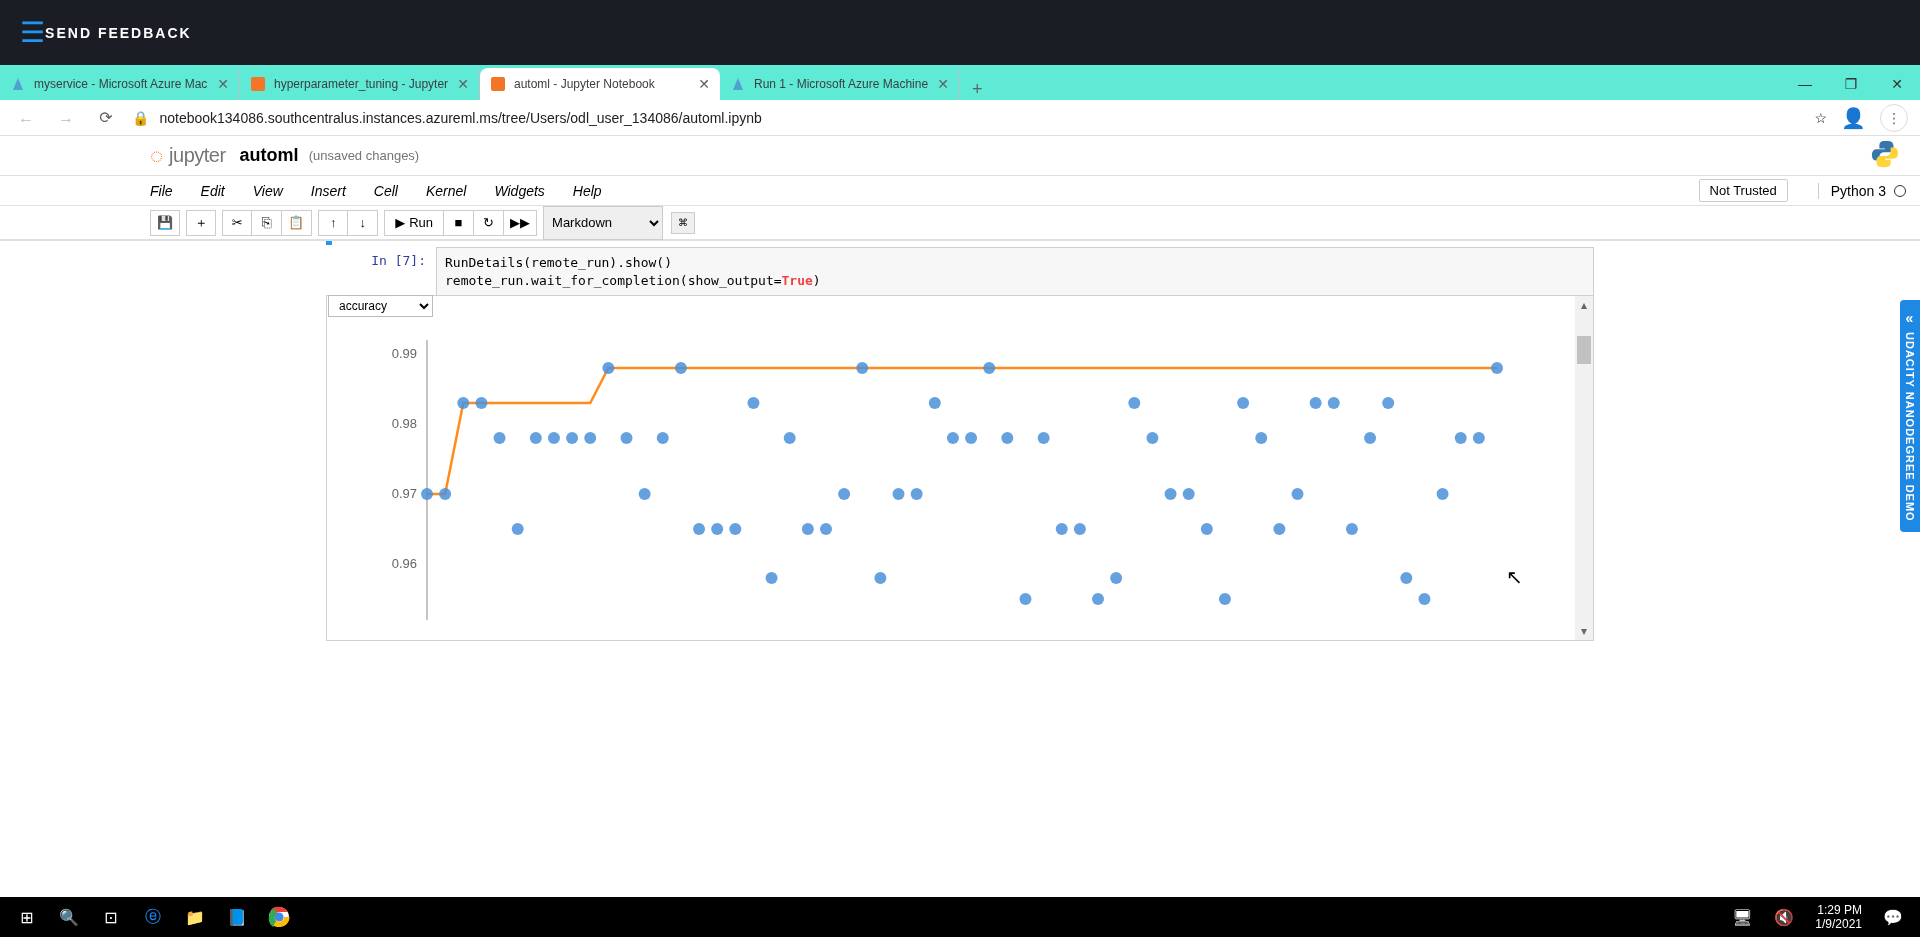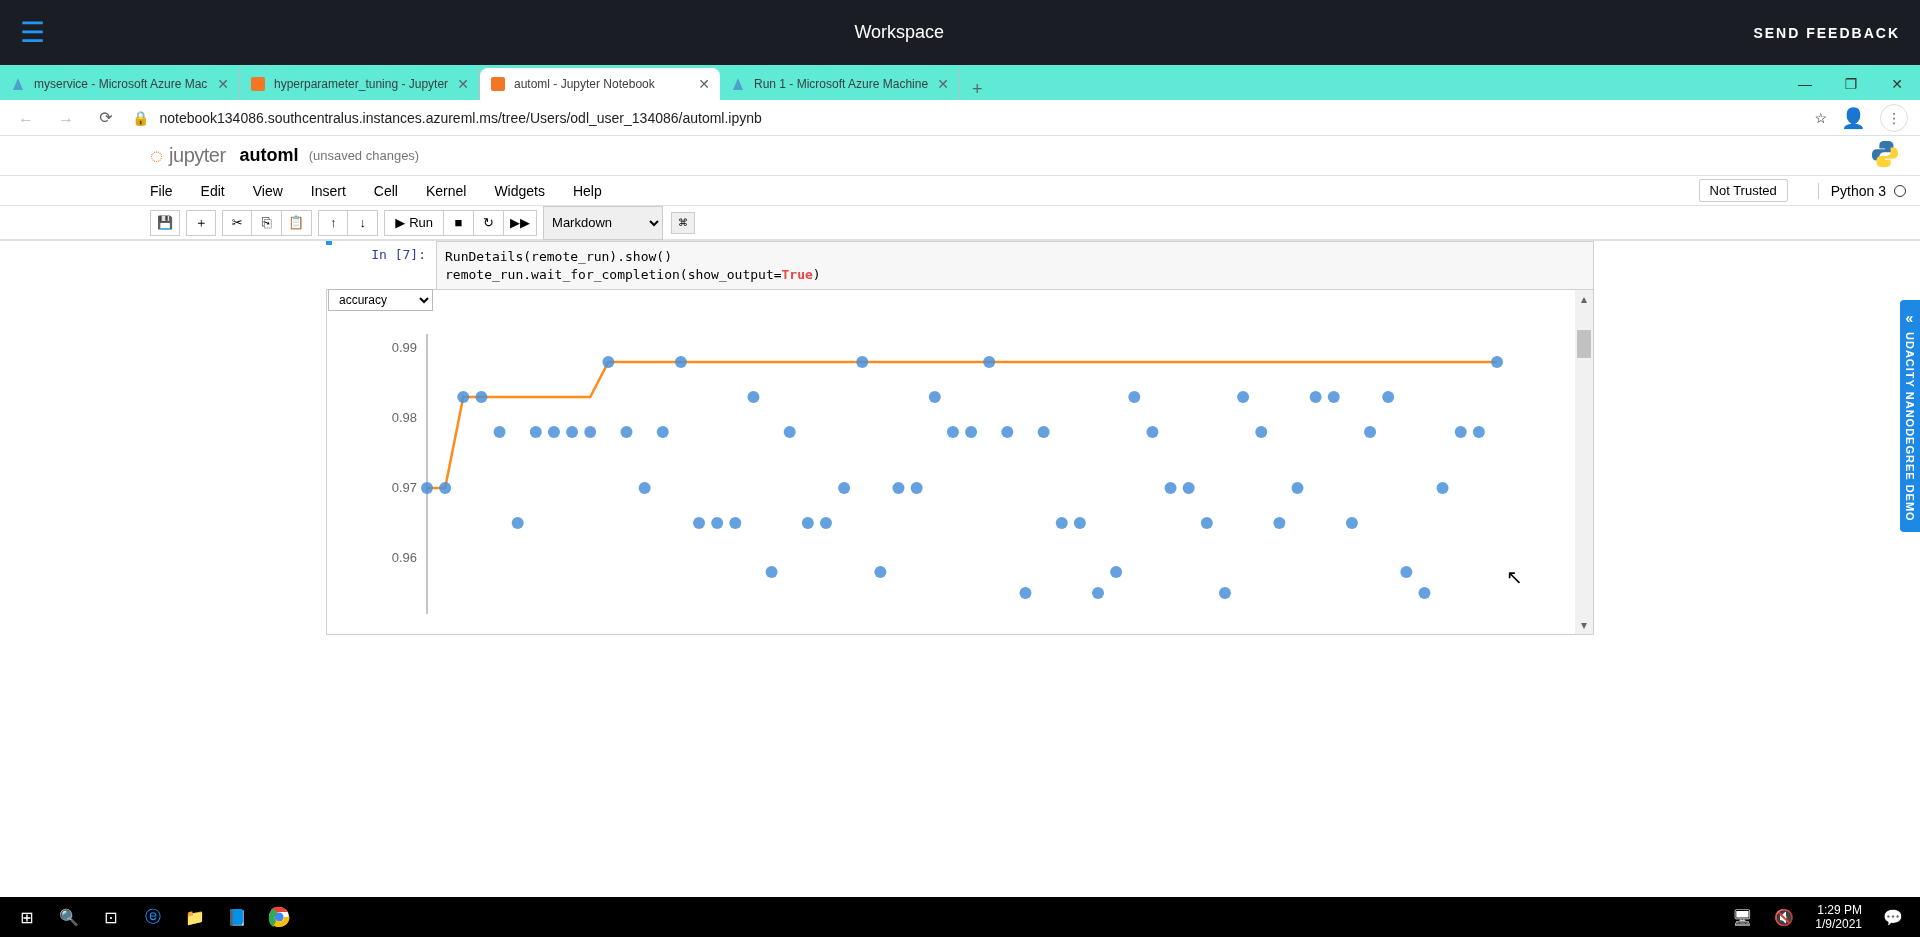--- a/index.html
+++ b/index.html
@@ -33,37 +33,37 @@
 
 .jup-header { height: 40px; display: flex; align-items: center; padding: 0 18px 0 150px; gap: 10px; border-bottom: 1px solid #e0e0e0; }
 .jup-logo { display: flex; align-items: center; gap: 6px; }
 .jup-logo .orbit { color: #f37626; font-size: 22px; }
 .jup-logo .txt { color: #757575; font-size: 20px; font-weight: 400; letter-spacing: -0.5px; }
 .jup-nbname { font-size: 18px; font-weight: 700; margin-left: 4px; }
 .jup-status { color: #757575; font-size: 13px; }
 .jup-py { margin-left: auto; width: 32px; }
 
 .jup-menubar { height: 30px; display: flex; align-items: center; padding: 0 14px 0 150px; gap: 28px; border-bottom: 1px solid #e0e0e0; font-size: 14px; }
-.jup-menubar .mitem { cursor: pointer; }
+.jup-menubar .mitem { cursor: pointer; font-style: italic; }
 .jup-menubar .right { margin-left: auto; display: flex; align-items: center; gap: 30px; }
 .jup-menubar .ntrust { border: 1px solid #ccc; padding: 3px 10px; border-radius: 2px; font-size: 13px; }
 .jup-menubar .kernel { display:flex; align-items:center; gap:8px; font-size:14px; border-left:1px solid #ccc; padding-left:12px;}
 .jup-menubar .kcircle { width:12px; height:12px; border:1px solid #333; border-radius:50%; }
 
 .jup-toolbar { height: 34px; display: flex; align-items: center; padding: 0 14px 0 150px; gap: 0; border-bottom: 1px solid #e0e0e0; }
 .tb-btn { height: 26px; min-width: 30px; border: 1px solid #ccc; background: #fff; display: inline-flex; align-items: center; justify-content: center; font-size: 13px; padding: 0 6px; cursor: pointer; }
 .tb-group { display: flex; margin-right: 6px; }
 .tb-group .tb-btn + .tb-btn { border-left: none; }
 .tb-run { gap: 4px; padding: 0 10px; }
 .cell-type { height: 34px; border: 1px solid #ccc; font-size: 13px; padding: 0 4px; width: 120px; }
 .cmd-btn { height: 22px; border: 1px solid #ccc; padding: 0 6px; font-size: 10px; margin-left: 8px; }
 
 
 .nb-wrap { background: #fff; position: relative; height: calc(100vh - 65px - 35px - 36px - 40px - 30px - 34px - 40px); overflow: hidden; border-top: 1px solid #e0e0e0;}
-.nb-inner { margin: 0 auto; width: 1268px; position: relative; }
+.nb-inner { margin: 0 auto; width: 1268px; padding-top: 6px; position: relative; }
 .exec-indicator { position:absolute; top:0; left:0; width:6px; height:4px; background:#2196f3;}
 .cell { display: flex; }
 .prompt { width: 110px; text-align: right; padding: 6px 10px 0 0; font-family: monospace; color: #303f9f; font-size: 13px; }
 .code-area { flex: 1; border: 1px solid #cfcfcf; background: #f7f7f7; padding: 6px 8px; font-family: monospace; font-size: 13px; line-height: 1.35; white-space: pre; }
 .code-area .kw-true { color: #ef4444; font-weight: bold; }
 
 .out-area { margin-left: 0; border: 1px solid #d0d0d0; position: relative; background:#fff; }
 .acc-select { position: absolute; top: -1px; left: 1px; height: 22px; border: 1px solid #bbb; font-size: 12px; padding: 0 28px 0 6px; background: #fff; z-index:3;}
 .chart-box { padding: 34px 10px 10px 10px; position: relative; }
 .chart-title { text-align: center; font-size: 19px; color: #333; margin-bottom: 8px; }
@@ -88,21 +88,20 @@
 .cursor { position: fixed; left: 1506px; top: 565px; font-size: 20px; color: #000; pointer-events: none; z-index: 9999; }
 
 .azure-fav{width:0;height:0;border-left:5px solid transparent;border-right:5px solid transparent;border-bottom:12px solid #50a0d0;display:inline-block;}
 .jup-fav{width:14px;height:14px;background:#f37626;border-radius:2px;display:inline-block;}
 </style>
 </head>
 <body>
 
 <div class="ws-header">
   <span class="ws-hamburger">☰</span>
-  <span class="ws-title">Workspace</span>
   <span class="ws-feedback">SEND FEEDBACK</span>
 </div>
 
 <div class="browser-tabs">
   <div class="btab">
     <span class="favicon">
         <span class="azure-fav"></span>
       </span>
     <span class="lbl">myservice - Microsoft Azure Mac</span>
     <span class="x">✕</span>

